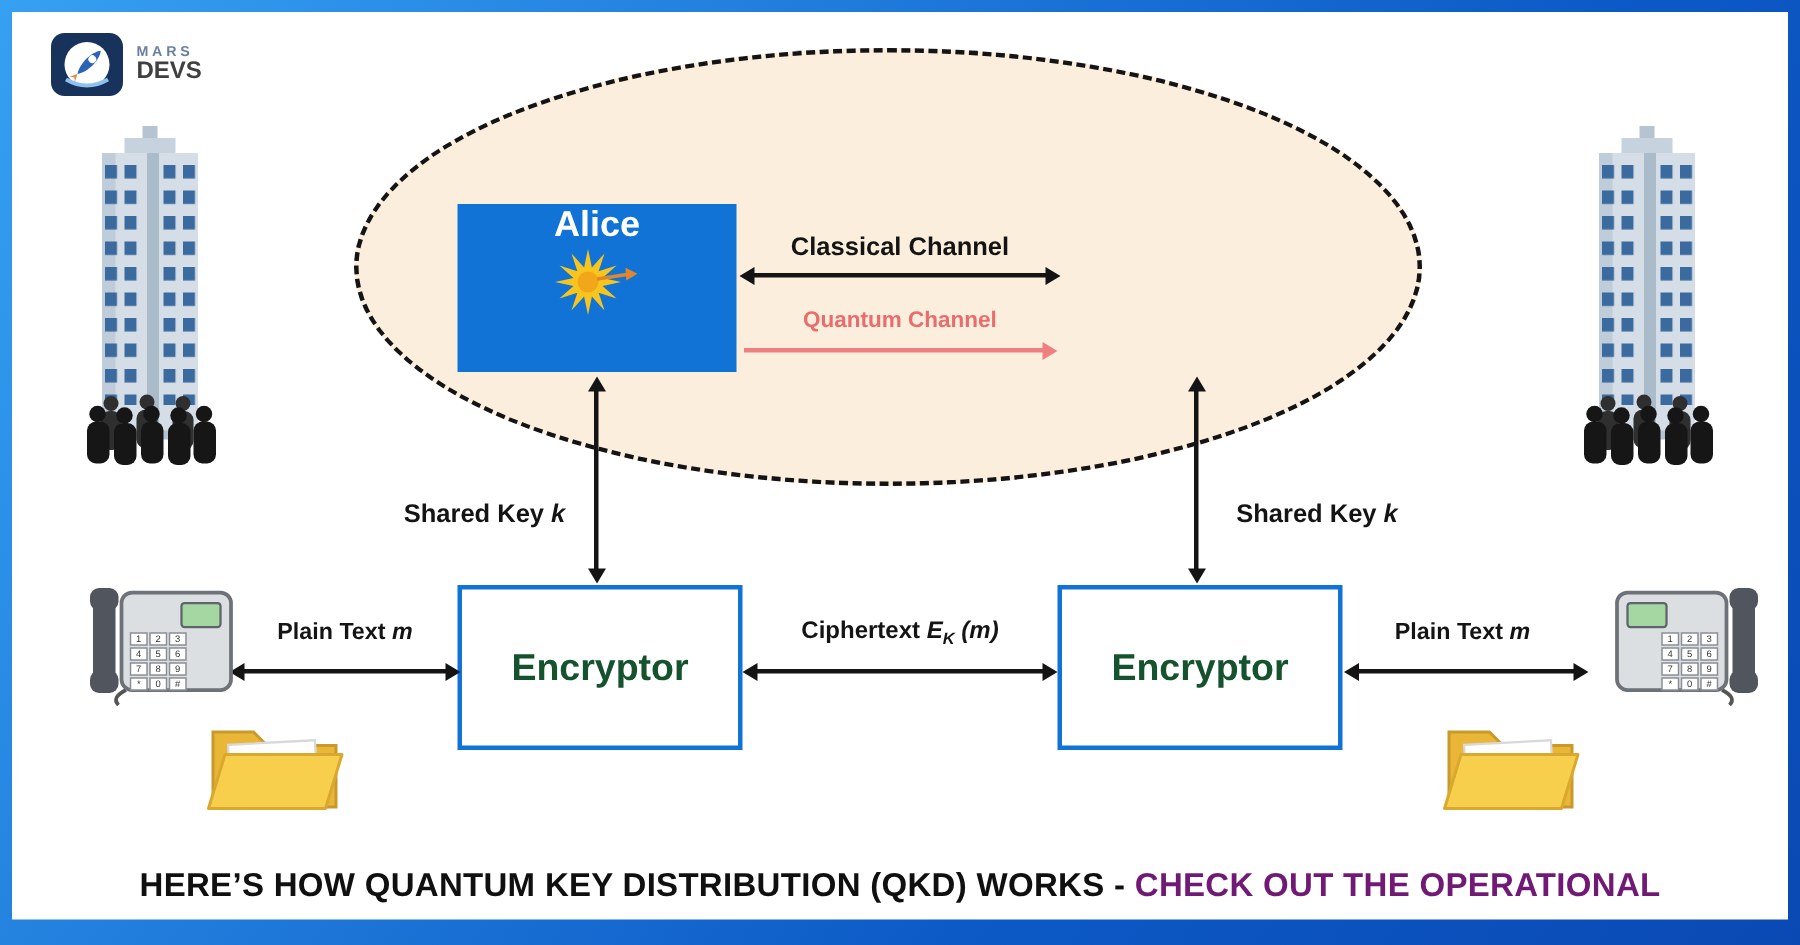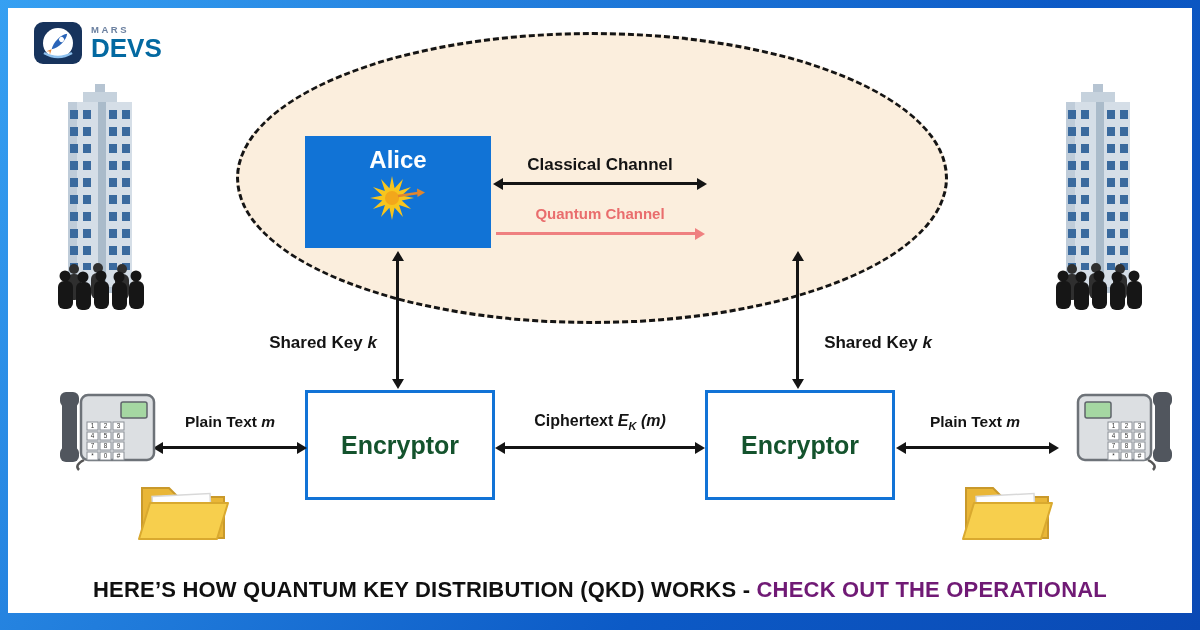--- a/index.html
+++ b/index.html
@@ -6,30 +6,30 @@
   .frame{width:1200px;height:630px;box-sizing:border-box;padding:8px 8px 17px 8px;
     background:linear-gradient(125deg,#36a0f2 0%,#0c5ac6 65%,#0a49b4 100%);
     font-family:"Liberation Sans",sans-serif}
   .card{position:relative;width:100%;height:100%;background:#ffffff;overflow:hidden}
   .abs{position:absolute}
 
   
   .logo{left:26px;top:14px;display:flex;gap:9px;}
   .logo-text{display:flex;flex-direction:column;justify-content:center}
   .logo-mars{font-size:9.5px;font-weight:700;color:#6b80a0;letter-spacing:2.5px}
-  .logo-devs{font-size:26px;font-weight:800;color:#0369a1;line-height:1.05}
+  .logo-devs{font-size:16px;font-weight:800;color:#404040;line-height:1.05}
 
   
   .ellipse{left:228px;top:24px;width:712px;height:292px;background:#fbeedd;
     border:3px dashed #141414;border-radius:50%;box-sizing:border-box}
   .qkd-title{left:228px;top:50px;width:712px;text-align:center;font-size:30px;
     font-weight:800;color:#0d0d0d;letter-spacing:.3px}
 
   .node{width:186px;height:112px;background:#1173d6;display:flex;flex-direction:column;align-items:center}
-  .node-label{color:#fff;font-size:24px;font-weight:700;margin-top:10px}
+  .node-label{color:#fff;font-size:24px;font-weight:700;}
   .alice{left:297px;top:128px}
   .bob{left:697px;top:128px}
 
   .lbl{font-weight:700;color:#141414;text-align:center}
   .classical-lbl{left:488px;top:147px;width:208px;font-size:17px}
   .quantum-lbl{left:488px;top:197px;width:208px;font-size:15px;color:#e96d6d}
   .sharedkey-left{left:240px;top:325px;width:150px;font-size:17px}
   .sharedkey-right{left:795px;top:325px;width:150px;font-size:17px}
   .cipher-lbl{left:487px;top:404px;width:210px;font-size:16px}
   .cipher-lbl sub{font-size:11px;font-style:italic;font-weight:700}

